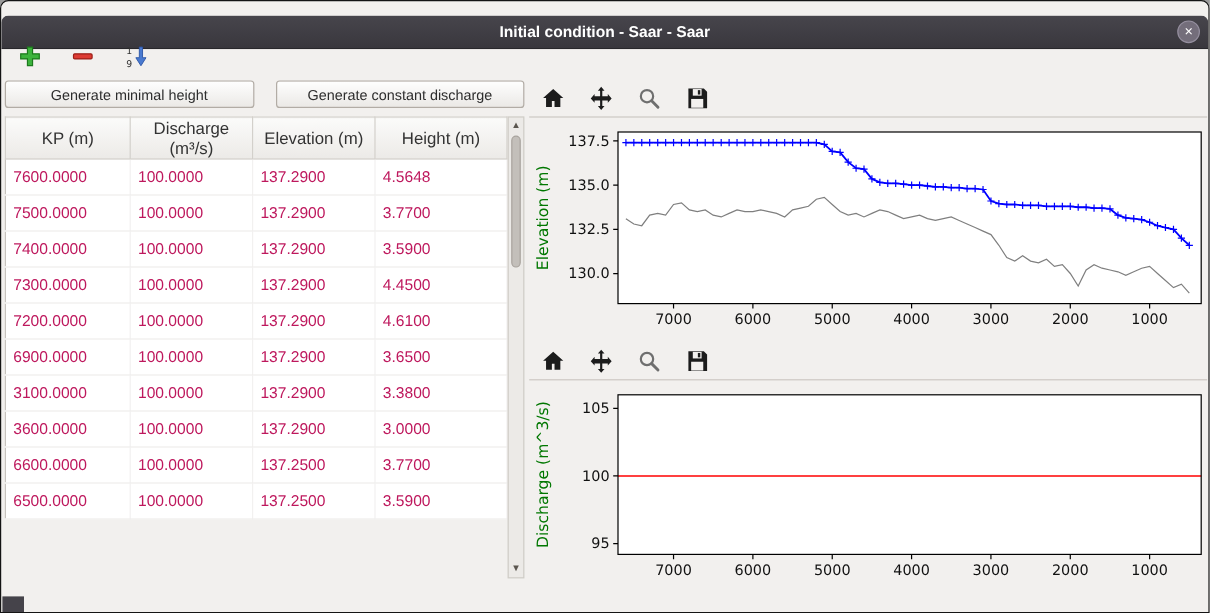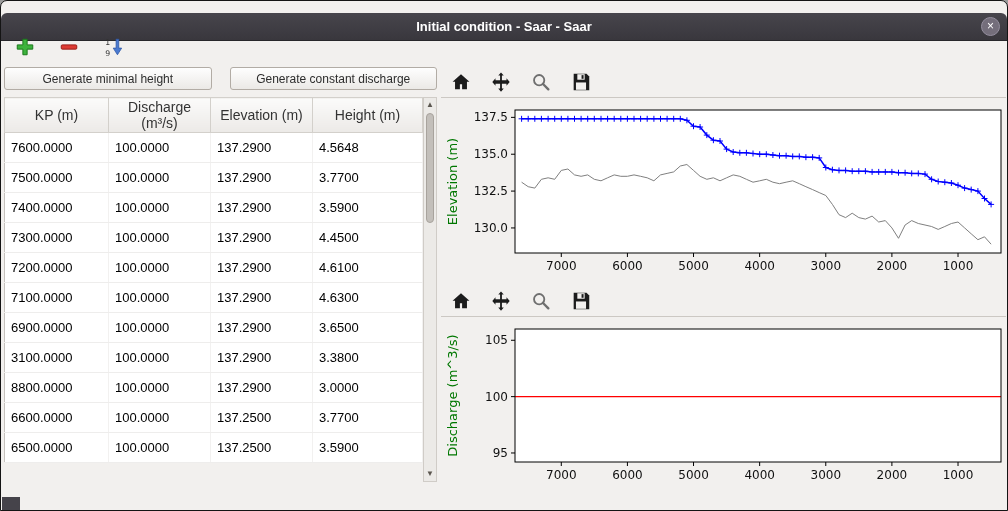--- a/index.html
+++ b/index.html
@@ -20,21 +20,21 @@
   .left-panel{position:absolute;top:66px;left:3px;width:433px;height:418px;}
   .btn-row{display:flex;gap:18px;height:23px;margin-bottom:7px;}
   .gen-btn{flex:1;font-size:12px;color:#2d2d2d;border:1px solid #b2aca5;border-radius:3px;
     background:linear-gradient(#fefefe,#ebe9e6);cursor:pointer;
     font-family:"Liberation Sans","DejaVu Sans",sans-serif;}
   .table-area{display:flex;align-items:stretch;height:385px;}
   table.grid{border-collapse:collapse;table-layout:fixed;width:418px;background:#ffffff;
     font-size:13px;border:1px solid #c6c2bd;align-self:flex-start;}
   table.grid th{height:23px;font-weight:normal;font-size:14px;color:#333;
     background:linear-gradient(#fbfbfa,#eceae7);border:1px solid #d3d0cb;text-align:center;}
-  table.grid td{height:29px;padding:0 0 0 6px;color:#000000;
+  table.grid td{height:29px;padding:0 0 0 6px;color:#be185d;
     border-bottom:1px solid #eeedec;border-right:1px solid #f2f1f0;white-space:nowrap;overflow:hidden;}
   .v-scroll{width:15px;background:#eceae7;border:1px solid #d0ccc7;box-sizing:border-box;
     display:flex;flex-direction:column;}
   .scroll-btn{height:14px;text-align:center;font-size:8px;line-height:14px;color:#5b564f;cursor:pointer;}
   .scroll-trough{flex:1;position:relative;}
   .scroll-thumb{position:absolute;top:1px;left:2px;right:2px;height:108px;
     background:#c3bfba;border:1px solid #a8a39d;border-radius:6px;cursor:pointer;}
 
   .right-panel{position:absolute;top:66px;left:440px;width:565px;height:441px;}
   .plot-toolbar{height:30px;display:flex;align-items:center;gap:16px;padding-left:8px;
@@ -120,39 +120,33 @@
               <td>137.2900</td>
               <td>4.4500</td>
             </tr>
             <tr>
               <td>7200.0000</td>
               <td>100.0000</td>
               <td>137.2900</td>
               <td>4.6100</td>
             </tr>
             <tr>
-              <td>7100.0000</td>
-              <td>100.0000</td>
-              <td>137.2900</td>
-              <td>4.6300</td>
-            </tr>
-            <tr>
               <td>6900.0000</td>
               <td>100.0000</td>
               <td>137.2900</td>
               <td>3.6500</td>
             </tr>
             <tr>
               <td>3100.0000</td>
               <td>100.0000</td>
               <td>137.2900</td>
               <td>3.3800</td>
             </tr>
             <tr>
-              <td>8800.0000</td>
+              <td>3600.0000</td>
               <td>100.0000</td>
               <td>137.2900</td>
               <td>3.0000</td>
             </tr>
             <tr>
               <td>6600.0000</td>
               <td>100.0000</td>
               <td>137.2500</td>
               <td>3.7700</td>
             </tr>

